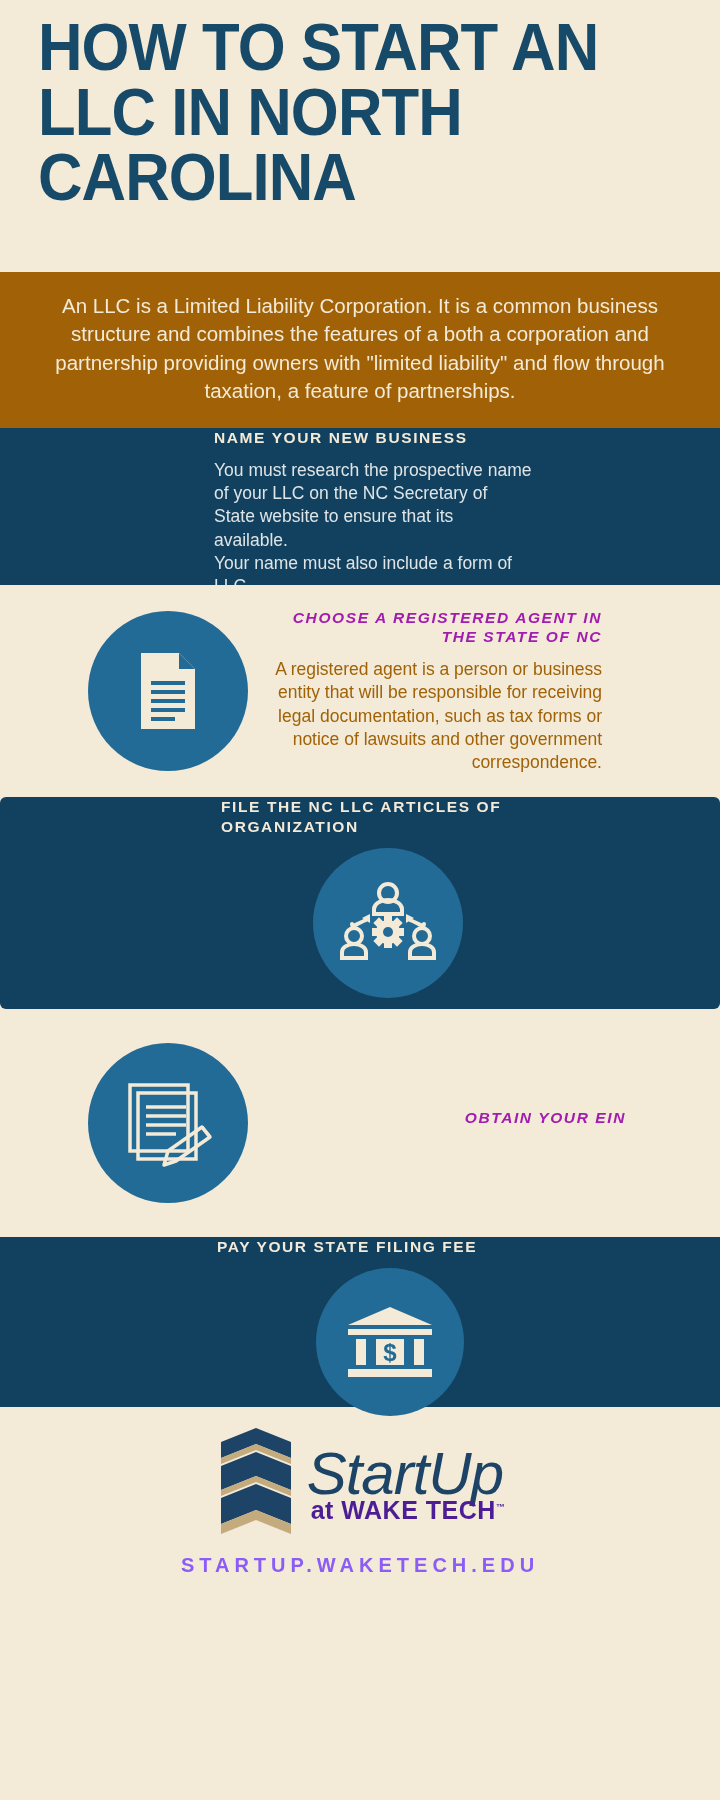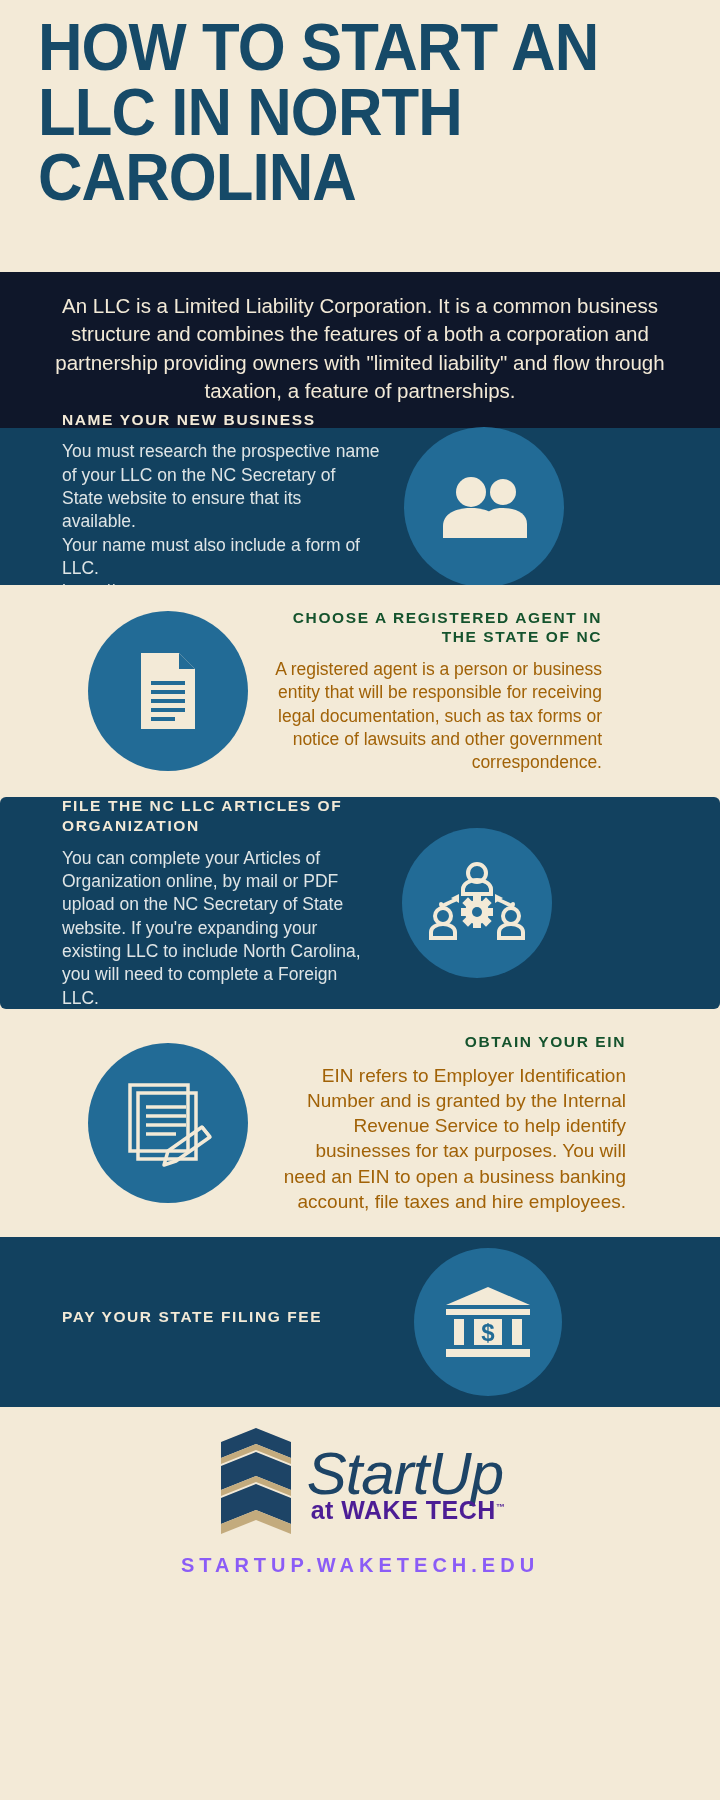--- a/index.html
+++ b/index.html
@@ -26,47 +26,47 @@
     font-size:67px;
     line-height:0.97;
     letter-spacing:-1px;
     text-transform:uppercase;
     transform:scaleX(0.92);
     transform-origin:left top;
   }
 
   
   .intro {
-    background:#0f172a;
+    background:#a16207;
     color:#f3ead7;
     padding:20px 26px 22px 26px;
     text-align:center;
     font-size:20.5px;
     line-height:1.38;
     height:156px;
   }
 
   
   .section { position:relative; width:720px; display:flex; align-items:center; }
-  .sec-dark  { background:#12415f; color:#f3ead7; }
+  .sec-dark  { background:#12415f; color:#f3ead7;flex-direction:column; }
   .sec-light { background:#f3ead7; }
 
   .txtcol { padding:0 6px; }
   .s-head {
     font-weight:bold;
     font-size:15.5px;
     letter-spacing:1.6px;
     text-transform:uppercase;
     line-height:1.28;
     margin-bottom:11px;
   }
   .s-body { font-size:17.5px; line-height:1.33; }
   .sec-dark .s-head  { color:#f3ead7; }
   .sec-dark .s-body  { color:#dfe5e6; }
-  .sec-light .s-head { color:#14532d; }
+  .sec-light .s-head { color:#a21caf;font-style:italic; }
   .sec-light .s-body { color:#a16207;text-align:right; }
 
   
   .circle {
     border-radius:50%;
     background:#226b96;
     display:flex;
     align-items:center;
     justify-content:center;
     flex:0 0 auto;
@@ -170,21 +170,20 @@
   </div>
   <div class="txtcol">
     <div class="s-head">CHOOSE A REGISTERED AGENT IN THE STATE OF NC</div>
     <div class="s-body">A registered agent is a person or business entity that will be responsible for receiving legal documentation, such as tax forms or notice of lawsuits and other government correspondence.</div>
   </div>
 </div>
 
 <div class="section sec-dark" id="sec3">
   <div class="txtcol">
     <div class="s-head">FILE THE NC LLC ARTICLES OF ORGANIZATION</div>
-    <div class="s-body">You can complete your Articles of Organization online, by mail or PDF upload on the NC Secretary of State website. If you're expanding your existing LLC to include North Carolina, you will need to complete a Foreign LLC.</div>
   </div>
   <div class="circle">
     <svg width="96" height="86" viewBox="0 0 96 86">
       <g fill="none" stroke="#f3ead7" stroke-width="4">
         <circle cx="48" cy="13" r="9"></circle>
         <path d="M34 34 v-5 a14 9 0 0 1 28 0 v5 z"></path>
         <circle cx="14" cy="56" r="8"></circle>
         <path d="M2 78 v-6 a12 8 0 0 1 24 0 v6 z"></path>
         <circle cx="82" cy="56" r="8"></circle>
         <path d="M70 78 v-6 a12 8 0 0 1 24 0 v6 z"></path>
@@ -219,21 +218,20 @@
         <path d="M28 39 H68"></path>
         <path d="M28 48 H68"></path>
         <path d="M28 57 H58"></path>
         <path d="M50 74 L84 50 L92 60 L58 84 L46 88 Z" stroke-linejoin="round"></path>
         <path d="M84 50 L92 60"></path>
       </g>
     </svg>
   </div>
   <div class="txtcol">
     <div class="s-head">OBTAIN YOUR EIN</div>
-    <div class="s-body">EIN refers to Employer Identification Number  and is granted by the Internal Revenue Service to help identify businesses for tax purposes. You will need an EIN to open a business banking account, file taxes and hire employees.</div>
   </div>
 </div>
 
 <div class="section sec-dark" id="sec5">
   <div class="txtcol">
     <div class="s-head">PAY YOUR STATE FILING FEE</div>
   </div>
   <div class="circle">
     <svg width="88" height="74" viewBox="0 0 88 74">
       <path d="M44 2 L86 20 H2 Z" fill="#f3ead7"></path>

